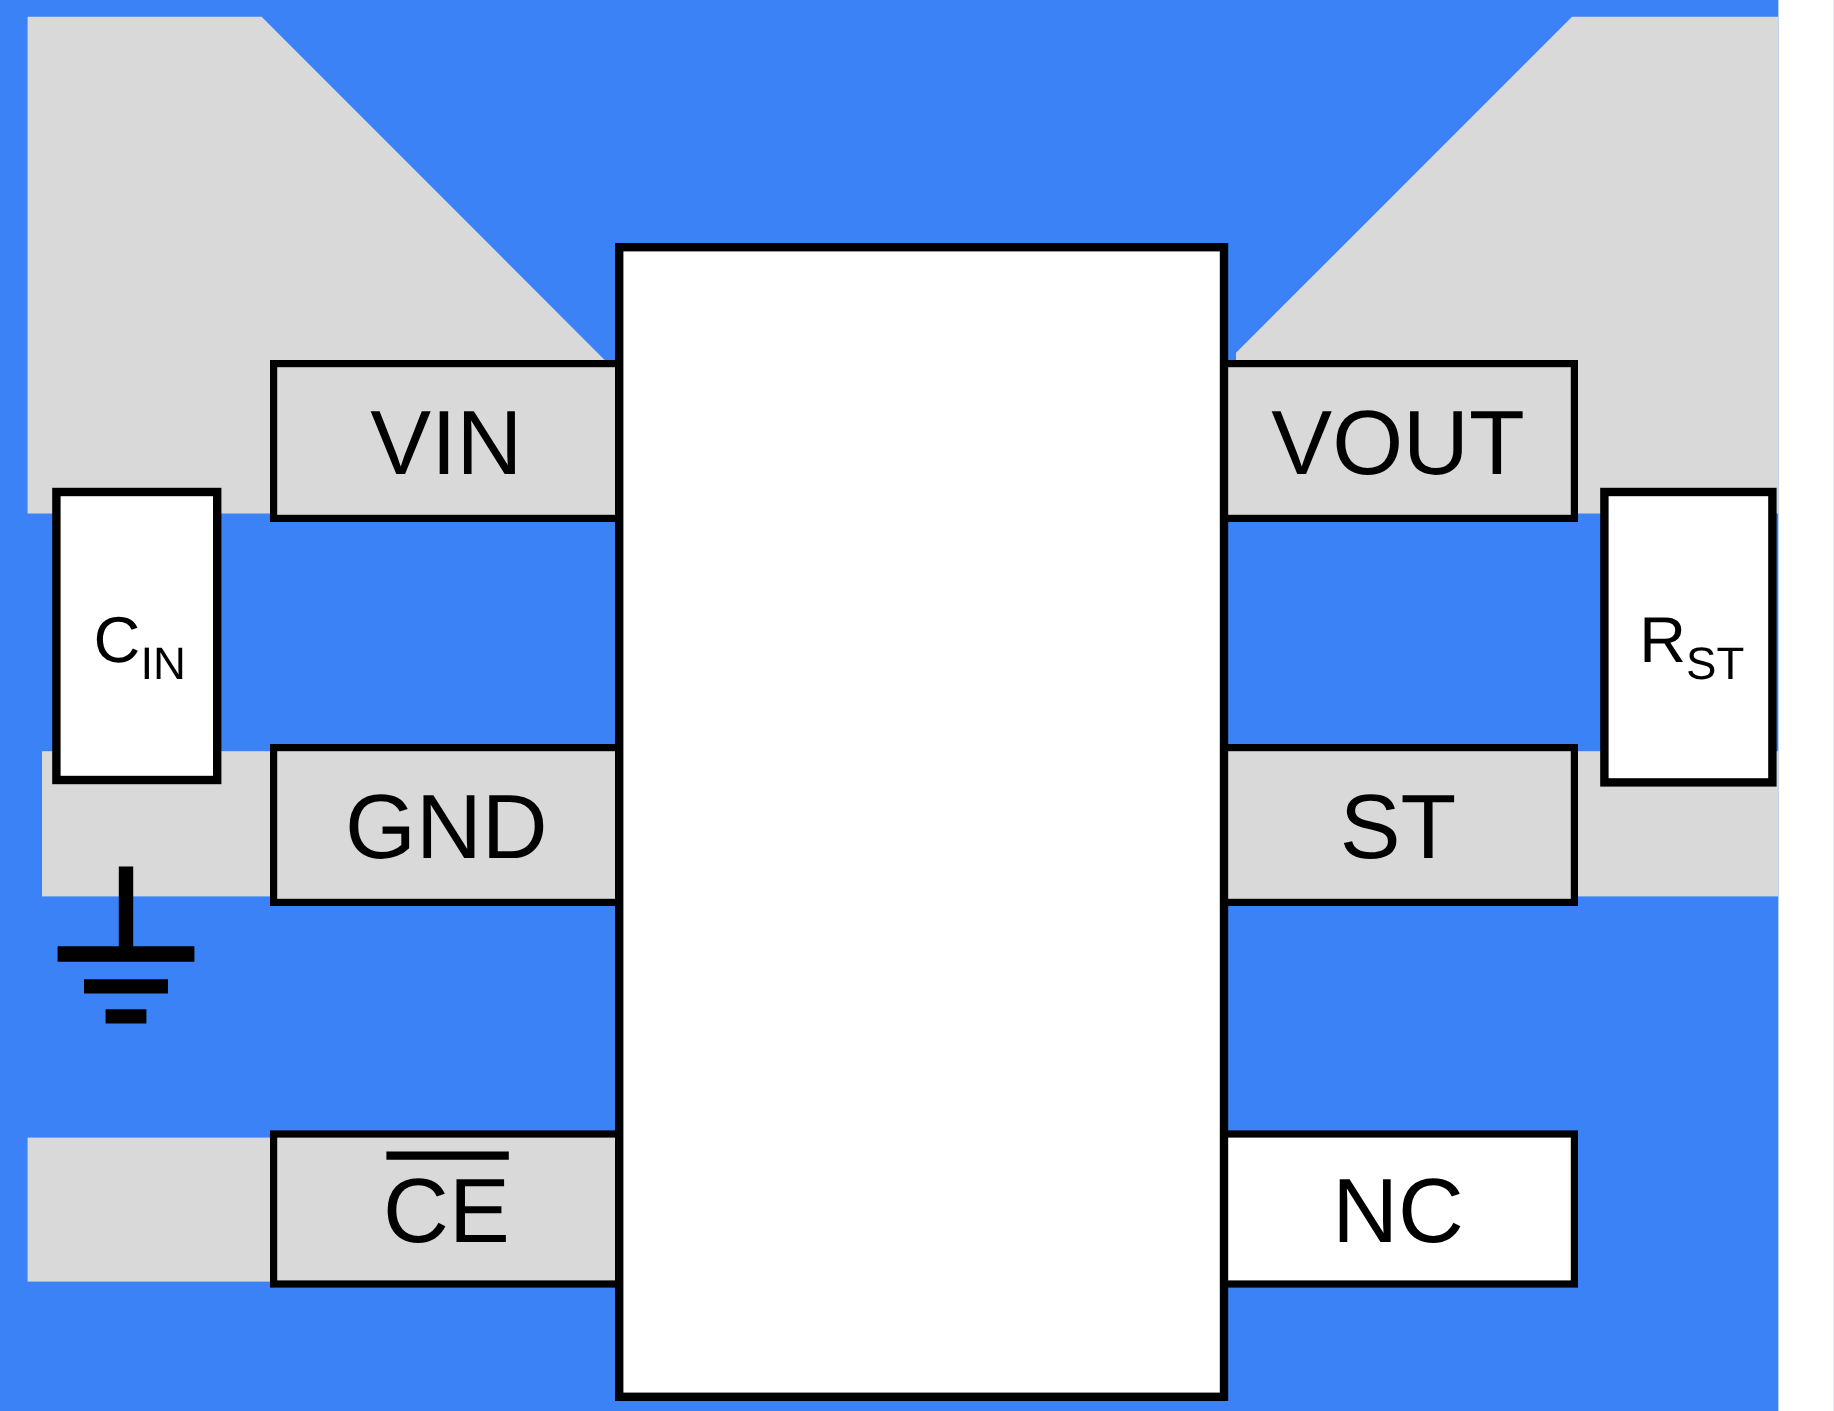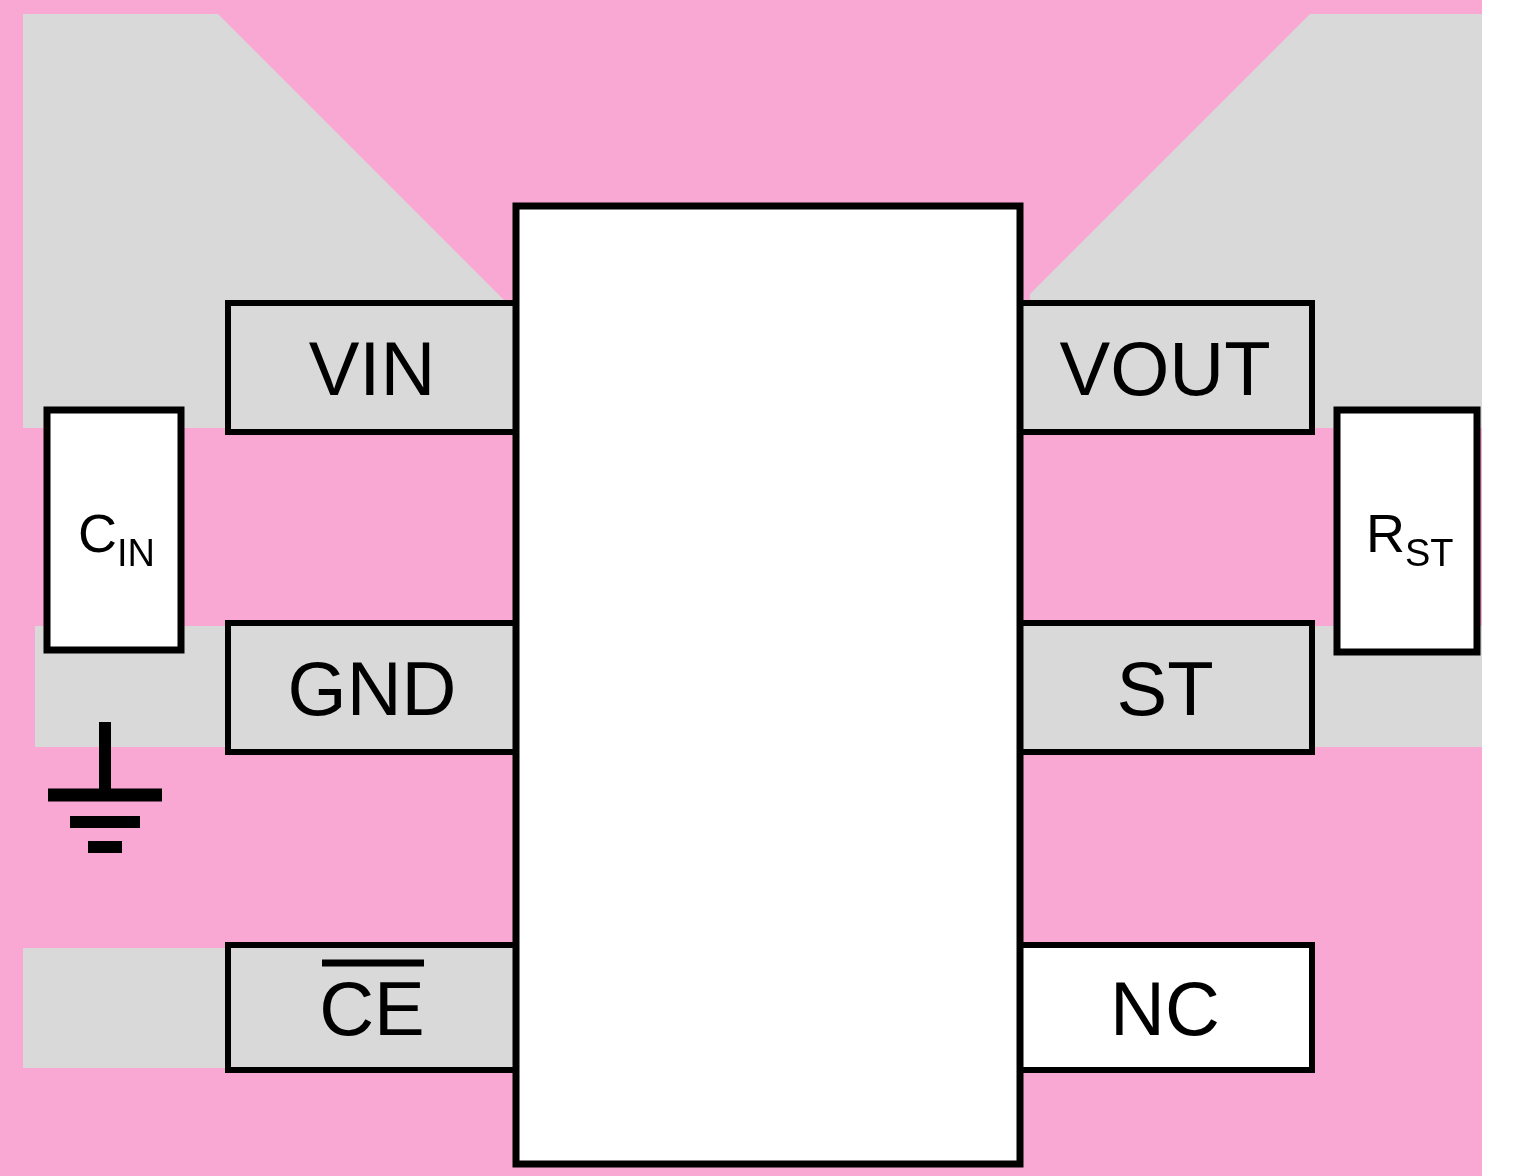--- a/index.html
+++ b/index.html
@@ -8,21 +8,21 @@
     padding: 0;
     background: #ffffff;
   }
   body {
     font-family: "Liberation Sans", sans-serif;
   }
   #canvas {
     position: relative;
     width: 1482px;
     height: 1176px;
-    background: #f9a8d4;
+    background: #3b82f6;
     overflow: hidden;
     text-align: right;
   }
   #schematic-svg {
     position: absolute;
     top: 0;
     left: 0;
     width: 1528px;
     height: 1176px;
     display: block;

